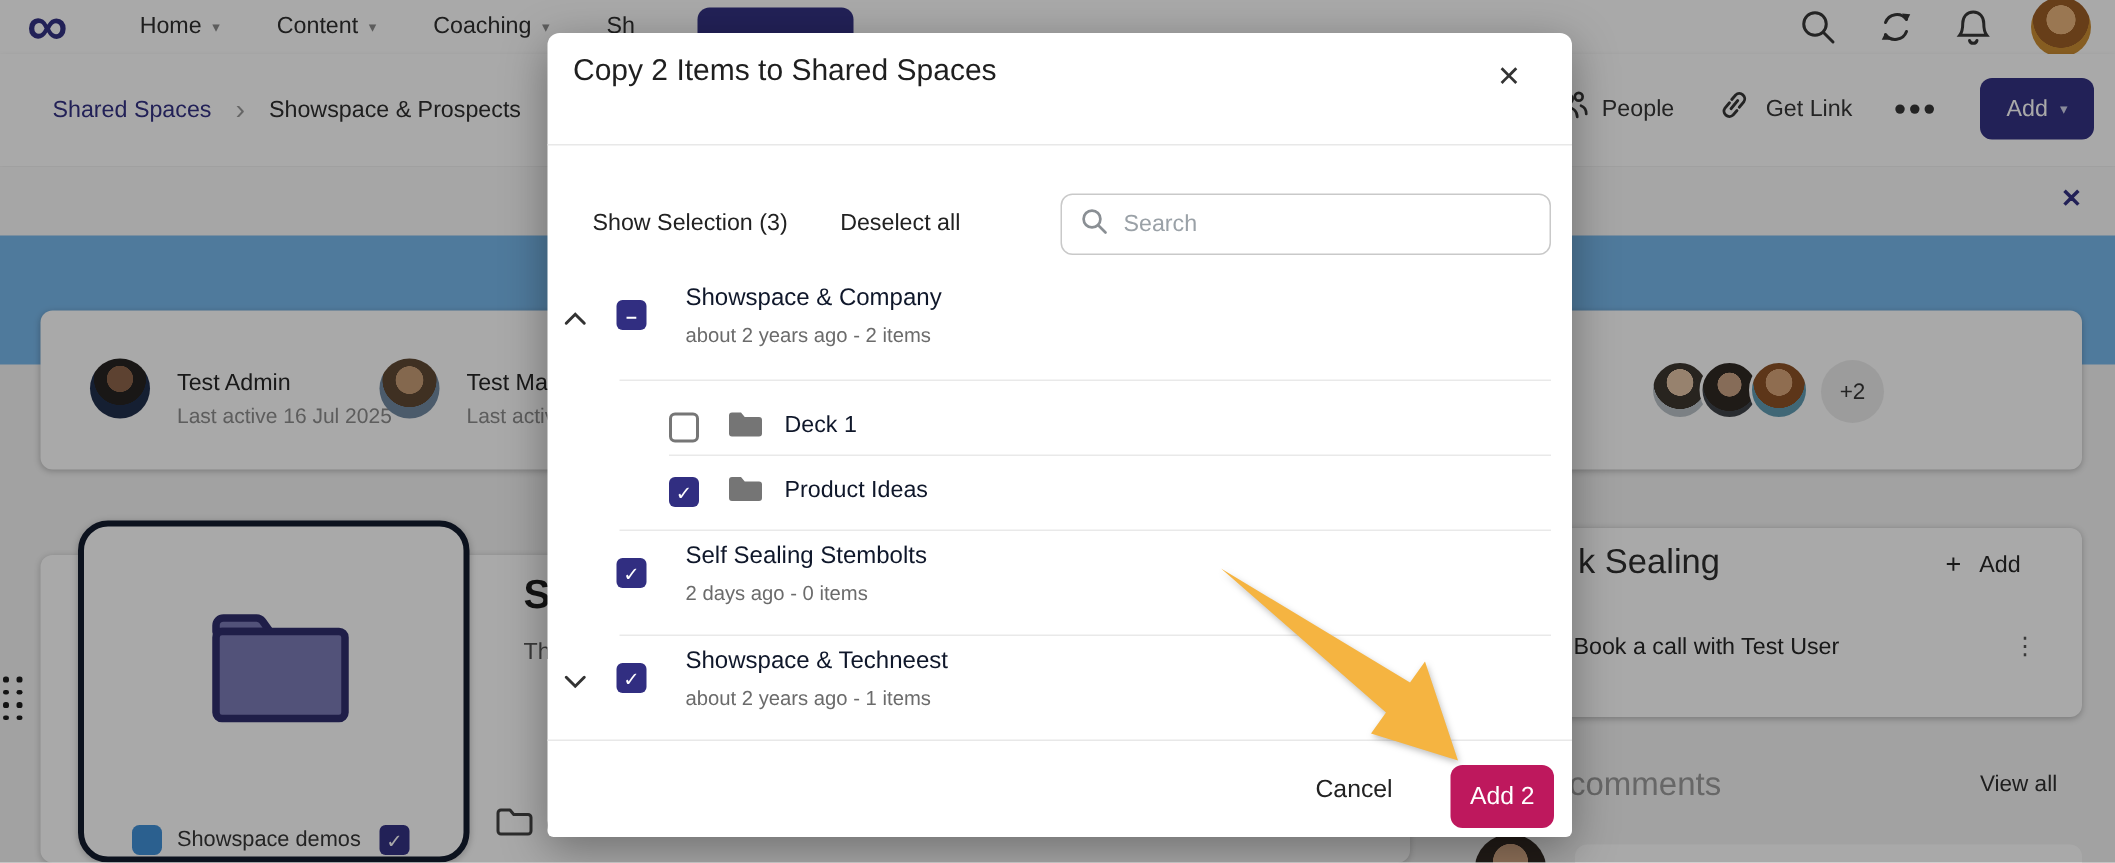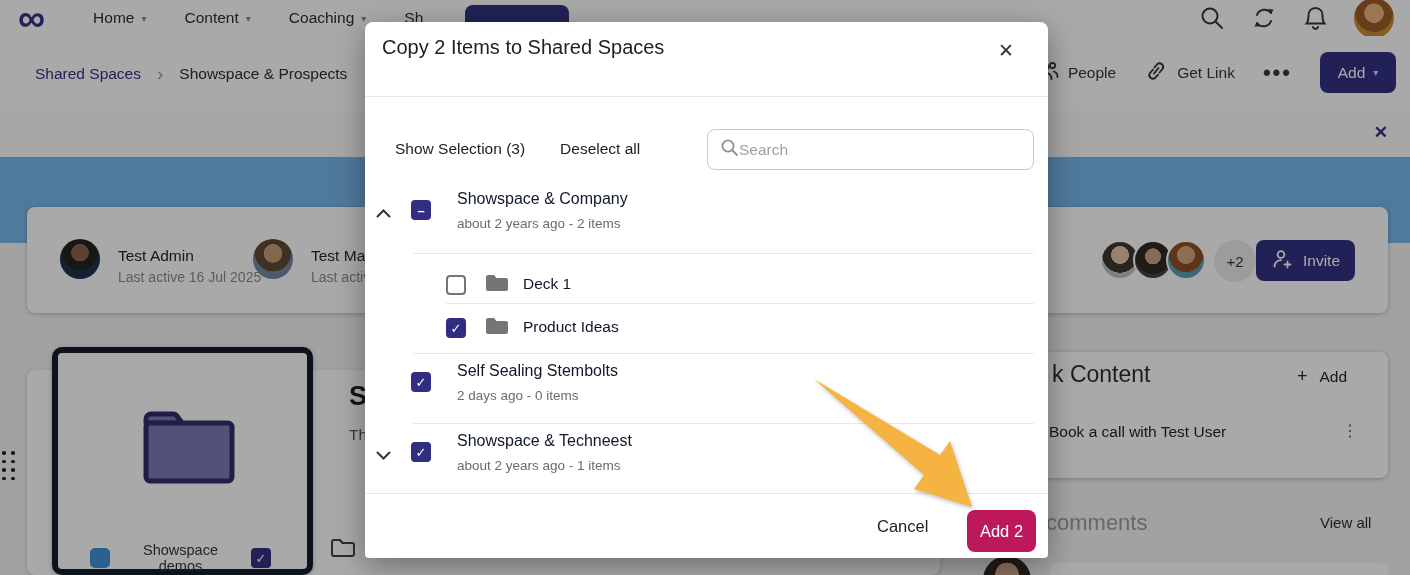--- a/index.html
+++ b/index.html
@@ -42,21 +42,21 @@
   .av-manager { background:radial-gradient(circle at 50% 36%, #c79b74 0 28%, #5d4630 29% 55%, #6f87a0 56% 100%); }
   .av-s1 { background:radial-gradient(circle at 50% 36%, #e3c3a5 0 30%, #3a332c 31% 60%, #b8c0c6 61% 100%); }
   .av-s2 { background:radial-gradient(circle at 50% 40%, #caa183 0 28%, #2c2520 29% 62%, #3b3f45 63% 100%); }
   .av-s3 { background:radial-gradient(circle at 50% 36%, #d7a377 0 30%, #8a4f23 31% 58%, #5f9ab1 59% 100%); }
   .stack { position:absolute; top:33px; }
   .stack .avatar { position:absolute; border:2px solid #fff; }
   .plus-badge { position:absolute; width:42px; height:42px; border-radius:50%; background:#ECECEC; color:#333; font-size:15px; display:flex; align-items:center; justify-content:center; }
   .invite-btn { position:absolute; left:1229px; top:33px; width:99px; height:41px; background:#312E81; border-radius:8px; color:#fff; font-size:15.5px; display:flex; align-items:center; justify-content:center; gap:9px; }
 
   .content-card { position:absolute; left:27px; top:370px; width:913px; height:205px; background:#fff; border-radius:8px; box-shadow:0 1px 4px rgba(0,0,0,0.2); }
-  .tile { position:absolute; left:52px; top:347px; width:261px; height:228px; background:#fff; border:6px solid #0f172a; border-radius:10px; box-shadow:0 1px 5px rgba(0,0,0,0.25);text-align:center; }
+  .tile { position:absolute; left:52px; top:347px; width:261px; height:228px; background:#fff; border:4px solid #0f172a; border-radius:20px; box-shadow:0 1px 5px rgba(0,0,0,0.25); }
   .tile-folder { position:absolute; left:82px; top:56px; }
   .tile-row { position:absolute; left:0; bottom:-4px; width:100%; height:30px; display:flex; align-items:center; padding:0 36px 0 32px; gap:10px; }
   .type-chip { width:20px; height:20px; border-radius:5px; background:#3E8FD8; flex:none; }
   .tile-label { font-size:14.5px; color:#333; flex:1; }
   .cb { width:20px; height:20px; border-radius:4px; flex:none; display:flex; align-items:center; justify-content:center; font-size:13px; line-height:1; }
   .cb.checked { background:#312E81; color:#fff; }
   .cb.unchecked { background:#fff; border:2px solid #767676; color:transparent; }
   .cb.indet { background:#312E81; color:#fff; font-weight:bold; }
 
   .drag-handle { position:absolute; left:2px; top:451px; display:grid; grid-template-columns:4px 4px; grid-gap:5px; }
@@ -79,21 +79,21 @@
   .comment-avatar { position:absolute; left:983px; top:556px; width:48px; height:48px; border-radius:50%; background:radial-gradient(circle at 50% 38%, #d8a984 0 30%, #2e2620 31% 60%, #746d66 61% 100%); }
 
   .overlay { position:absolute; left:0; top:0; width:1410px; height:575px; background:rgba(10,10,10,0.35); }
 
   
   .modal { position:absolute; left:365px; top:22px; width:683px; height:536px; background:#fff; border-radius:8px 8px 4px 4px; box-shadow:0 8px 30px rgba(0,0,0,0.35); }
   .modal-title { position:absolute; left:17px; top:14px; font-size:20px; color:#1f1f1f; }
   .modal-close { position:absolute; right:34px; top:17px; font-size:19px; color:#333; }
   .modal-hr { position:absolute; left:0; top:74px; width:100%; height:1px; background:#e8e8e8; }
   .sel-controls { position:absolute; left:30px; top:118px; display:flex; gap:35px; font-size:15.5px; color:#222; }
-  .search-box { position:absolute; left:342px; top:107px; width:327px; height:41px; border:1px solid #c9c9c9; border-radius:8px; display:flex; align-items:center; padding:0 12px; }
+  .search-box { position:absolute; left:342px; top:107px; width:327px; height:41px; border:1px solid #c9c9c9; border-radius:8px; display:flex; align-items:center; padding:0 12px; gap:10px; }
   .search-box input { border:0; outline:0; flex:1; font-size:15.5px; color:#333; font-family:"Liberation Sans", sans-serif; }
   .search-box input::placeholder { color:#9aa1a7; }
 
   .mrow { position:absolute; left:0; width:100%; }
   .mrow .chev { position:absolute; left:11px; }
   .mrow .cb { position:absolute; left:46px; }
   .mrow .rtitle { position:absolute; left:92px; font-size:16px; color:#0f172a; }
   .mrow .rmeta { position:absolute; left:92px; font-size:13.5px; color:#6b6b6b; }
   .child .cb { left:81px; }
   .child .folder { position:absolute; left:120px; top:6px; }
@@ -210,28 +210,20 @@
         <div class="mname">Test Mana</div>
         <div class="mactive">Last active</div>
       </span>
     </div>
     <div class="stack" style="left:1073px;">
       <span class="avatar av40 av-s1" style="left:0;"></span>
       <span class="avatar av40 av-s2" style="left:33px;"></span>
       <span class="avatar av40 av-s3" style="left:66px;"></span>
       <span class="plus-badge" style="left:114px; top:0;">+2</span>
     </div>
-    <span class="invite-btn">
-      <span><svg width="23" height="21" viewBox="0 0 23 21" fill="none" stroke="#fff" stroke-width="1.8" stroke-linecap="round">
-            <circle cx="10" cy="6.5" r="3.4"></circle>
-            <path d="M3.5 18.5 c 0-4 3-6.3 6.5-6.3"></path>
-            <path d="M16.5 13.5 v 6 M 13.5 16.5 h 6"></path>
-          </svg></span>
-      <span>Invite</span>
-    </span>
   </div>
 
   <div class="content-card"></div>
 
   <div class="tile">
     <span class="tile-folder">
       <svg width="98" height="78" viewBox="0 0 98 78">
           <path d="M6 14 L6 10 a5 5 0 0 1 5-5 L33 5 a5 5 0 0 1 4 2 l5 7 z" fill="#7A7AB5" stroke="#2C2A6B" stroke-width="5" stroke-linejoin="round"></path>
           <rect x="6" y="14" width="86" height="58" rx="4" fill="#7A7AB5" stroke="#2C2A6B" stroke-width="5"></rect>
         </svg>
@@ -259,21 +251,21 @@
   <div class="frag-title">Sh</div>
   <div class="frag-sub">Th</div>
   <div class="frag-folder-row">
     <span><svg width="26" height="21" viewBox="0 0 26 21" fill="none" stroke="#3f3f3f" stroke-width="2" stroke-linejoin="round">
           <path d="M2 5 a2 2 0 0 1 2-2 h 6 l 2.5 3 H 22 a2 2 0 0 1 2 2 v 9 a2 2 0 0 1 -2 2 H 4 a2 2 0 0 1 -2-2 Z"></path>
         </svg></span>
     <span>(</span>
   </div>
 
   <div class="qa-card"></div>
-  <div class="qa-heading">k Content</div>
+  <div class="qa-heading">k Sealing</div>
   <div class="qa-add">
     <span class="qa-plus">+</span>
     <span>Add</span>
   </div>
   <div class="qa-row-label">Book a call with Test User</div>
   <div class="qa-kebab">⋮</div>
 
   <div class="comments-heading">comments</div>
   <div class="view-all">View all</div>
   <div class="comments-card"></div>

